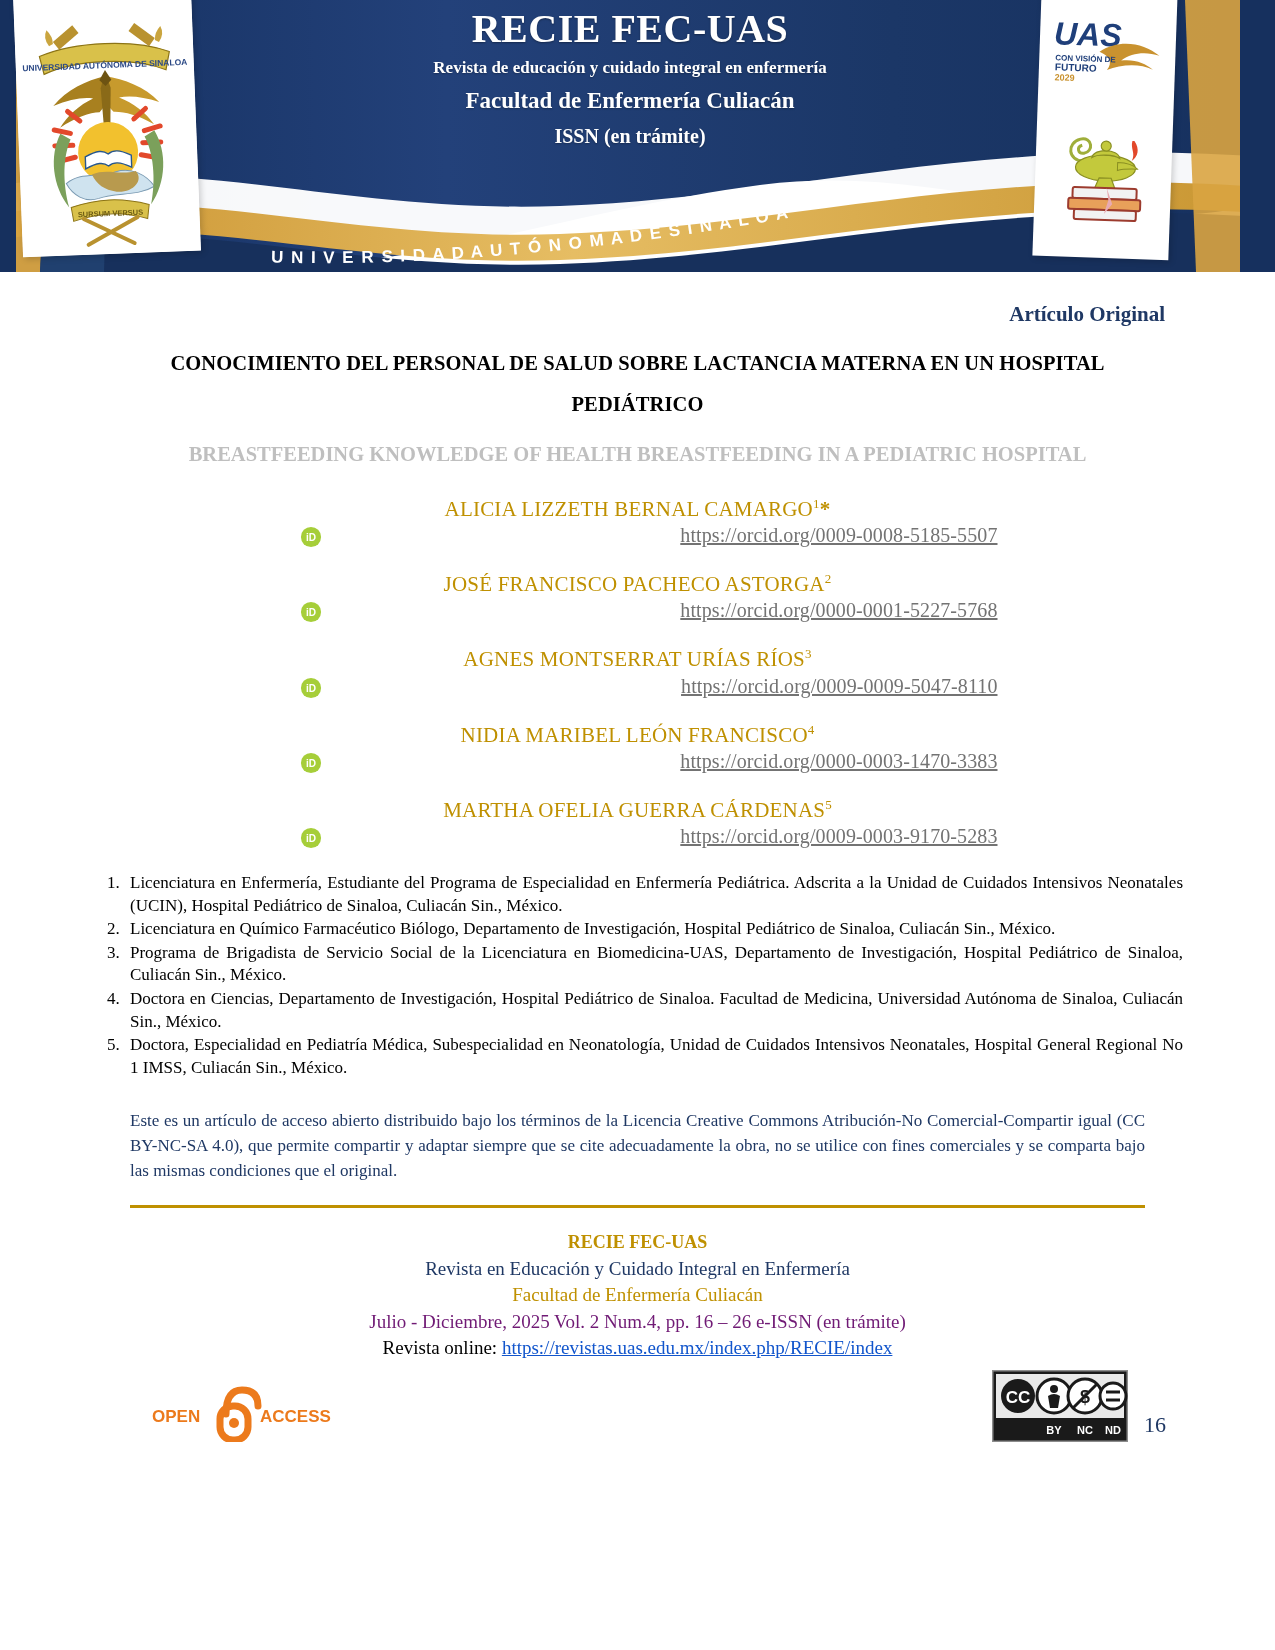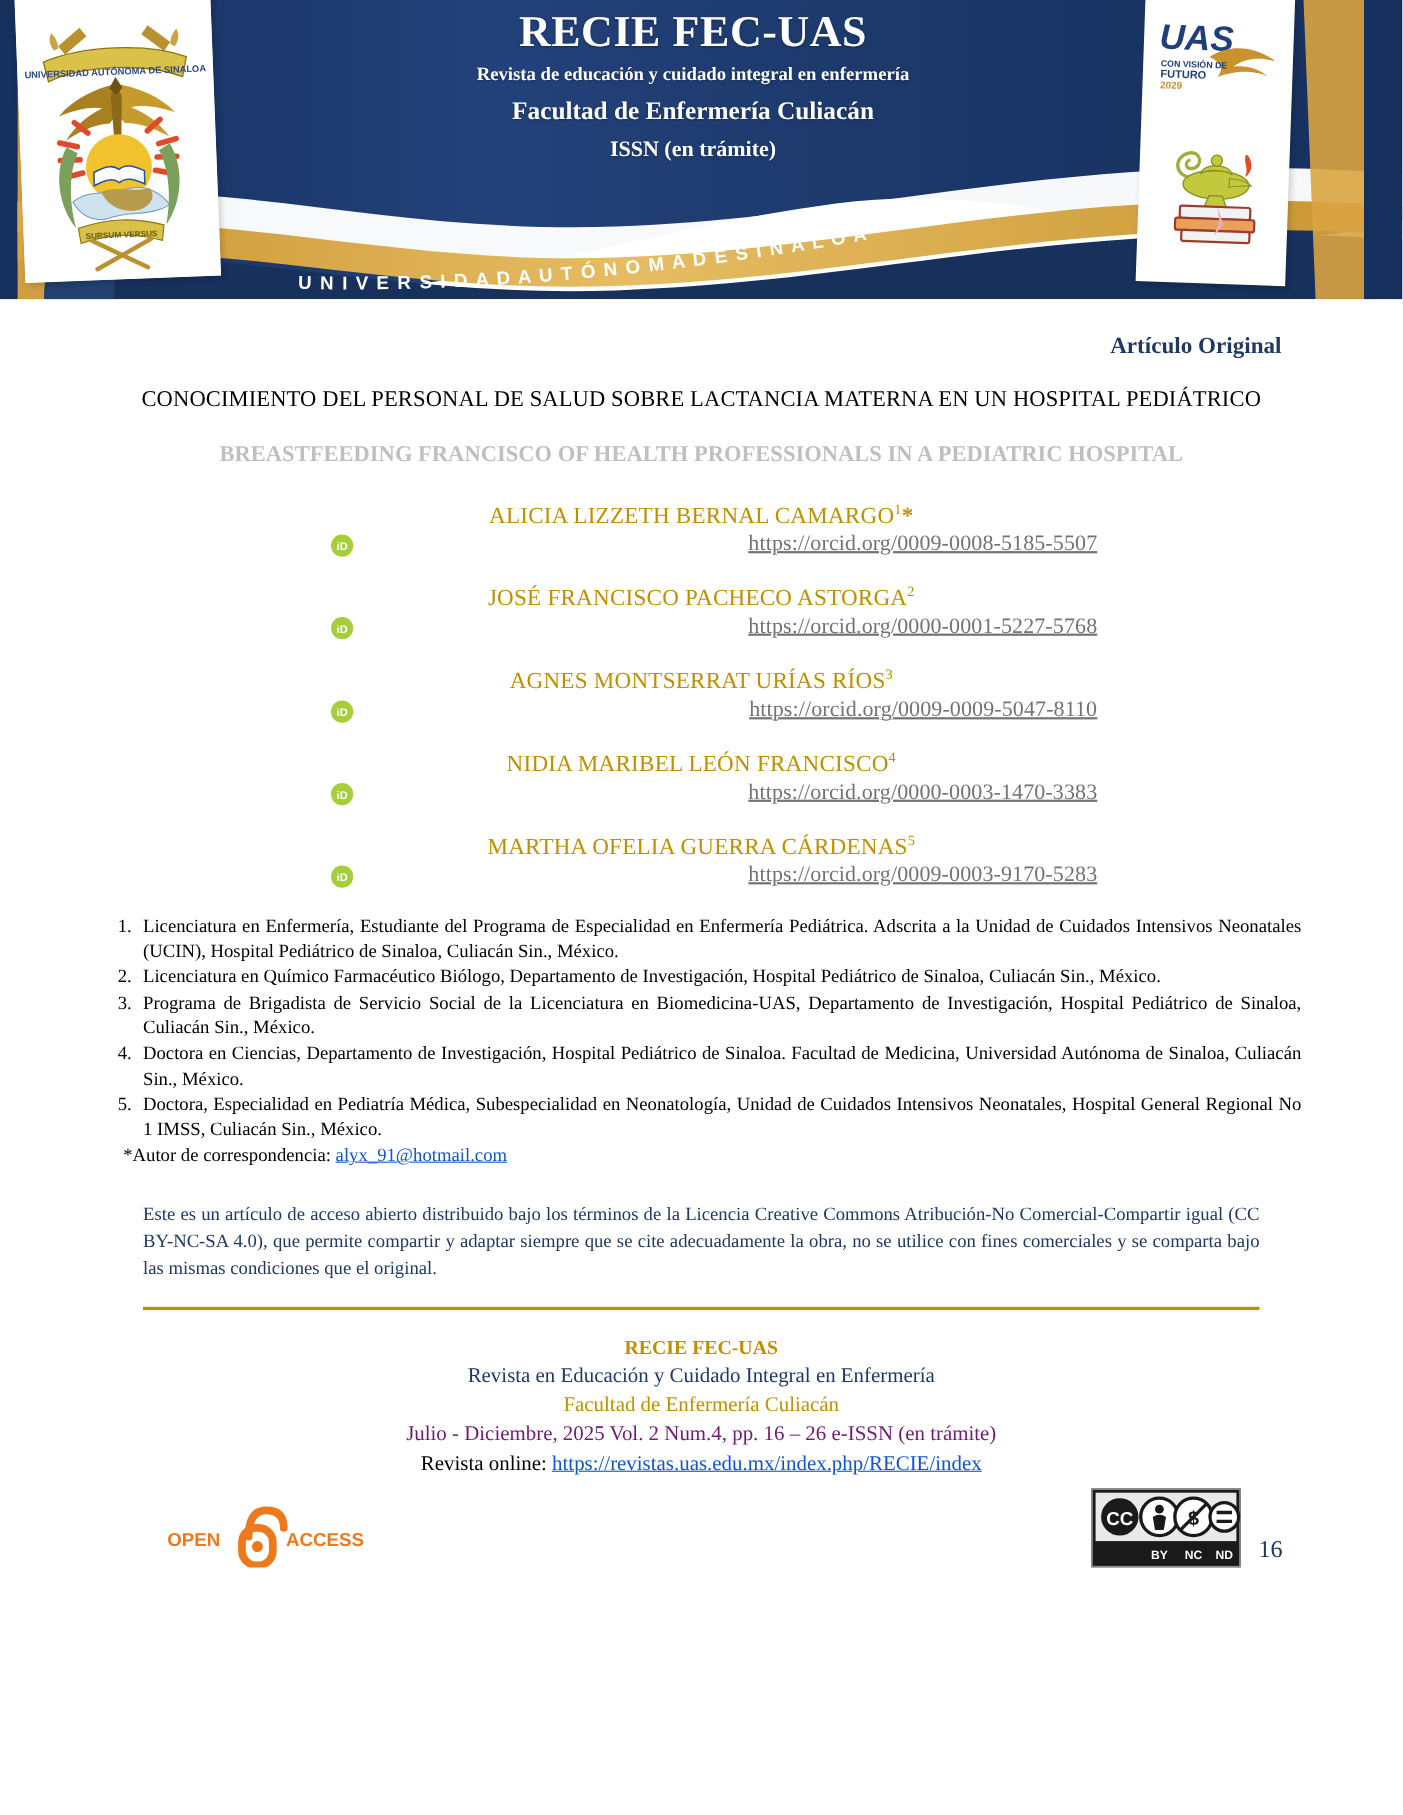--- a/index.html
+++ b/index.html
@@ -89,21 +89,21 @@
   .kicker {
     text-align: right;
     color: #1f3864;
     font-weight: bold;
     font-size: 21px;
     margin-top: 30px;
     margin-right: 38px;
   }
   h1.title-es {
     font-size: 20.5px;
-    font-weight: normal;
+    font-weight: bold;
     text-align: center;
     line-height: 2.0;
     margin: 16px 56px 0 56px;
     color: #000;
     letter-spacing: .1px;
   }
   h2.title-en {
     font-size: 20.5px;
     font-weight: bold;
     text-align: center;
@@ -329,21 +329,21 @@
     <div class="bt-sub2">Facultad de Enfermería Culiacán</div>
     <div class="bt-sub3">ISSN (en trámite)</div>
   </div>
 </div>
 
 <div class="page">
 
   <div class="kicker">Artículo Original</div>
 
   <h1 class="title-es">CONOCIMIENTO DEL PERSONAL DE SALUD SOBRE LACTANCIA MATERNA EN UN HOSPITAL PEDIÁTRICO</h1>
-  <h2 class="title-en">BREASTFEEDING FRANCISCO OF HEALTH PROFESSIONALS IN A PEDIATRIC HOSPITAL</h2>
+  <h2 class="title-en">BREASTFEEDING KNOWLEDGE OF HEALTH BREASTFEEDING IN A PEDIATRIC HOSPITAL</h2>
 
   <div class="authors">
 
     <div class="author-block">
       <div class="author-name">
         <span>ALICIA LIZZETH BERNAL CAMARGO</span><sup>1</sup><span class="star">*</span>
       </div>
       <div class="orcid-line">
         <svg class="orcid-icon" viewBox="0 0 24 24">
           <circle cx="12" cy="12" r="11" fill="#a6ce39"></circle>
@@ -408,24 +408,20 @@
   </div>
 
   <ol class="affils">
     <li>Licenciatura en Enfermería, Estudiante del Programa de Especialidad en Enfermería Pediátrica. Adscrita a la Unidad de Cuidados Intensivos Neonatales (UCIN), Hospital Pediátrico de Sinaloa, Culiacán Sin., México.</li>
     <li>Licenciatura en Químico Farmacéutico Biólogo, Departamento de Investigación, Hospital Pediátrico de Sinaloa, Culiacán Sin., México.</li>
     <li>Programa de Brigadista de Servicio Social de la Licenciatura en Biomedicina-UAS, Departamento de Investigación, Hospital Pediátrico de Sinaloa, Culiacán Sin., México.</li>
     <li>Doctora en Ciencias, Departamento de Investigación, Hospital Pediátrico de Sinaloa. Facultad de Medicina, Universidad Autónoma de Sinaloa, Culiacán Sin., México.</li>
     <li>Doctora, Especialidad en Pediatría Médica, Subespecialidad en Neonatología, Unidad de Cuidados Intensivos Neonatales, Hospital General Regional No 1 IMSS, Culiacán Sin., México.</li>
   </ol>
 
-  <div class="corresp">
-    <span>*Autor de correspondencia:</span>
-    <a href="#">alyx_91@hotmail.com</a>
-  </div>
 
   <p class="license">Este es un artículo de acceso abierto distribuido bajo los términos de la Licencia Creative Commons Atribución-No Comercial-Compartir igual (CC BY-NC-SA 4.0), que permite compartir y adaptar siempre que se cite adecuadamente la obra, no se utilice con fines comerciales y se comparta bajo las mismas condiciones que el original.</p>
 
   <hr class="gold-rule">
 
   <div class="footer">
     <div class="f-brand">RECIE FEC-UAS</div>
     <div class="f-rev">Revista en Educación y Cuidado Integral en Enfermería</div>
     <div class="f-fac">Facultad de Enfermería Culiacán</div>
     <div class="f-issue">Julio - Diciembre, 2025 Vol. 2 Num.4, pp. 16 – 26 e-ISSN (en trámite)</div>

